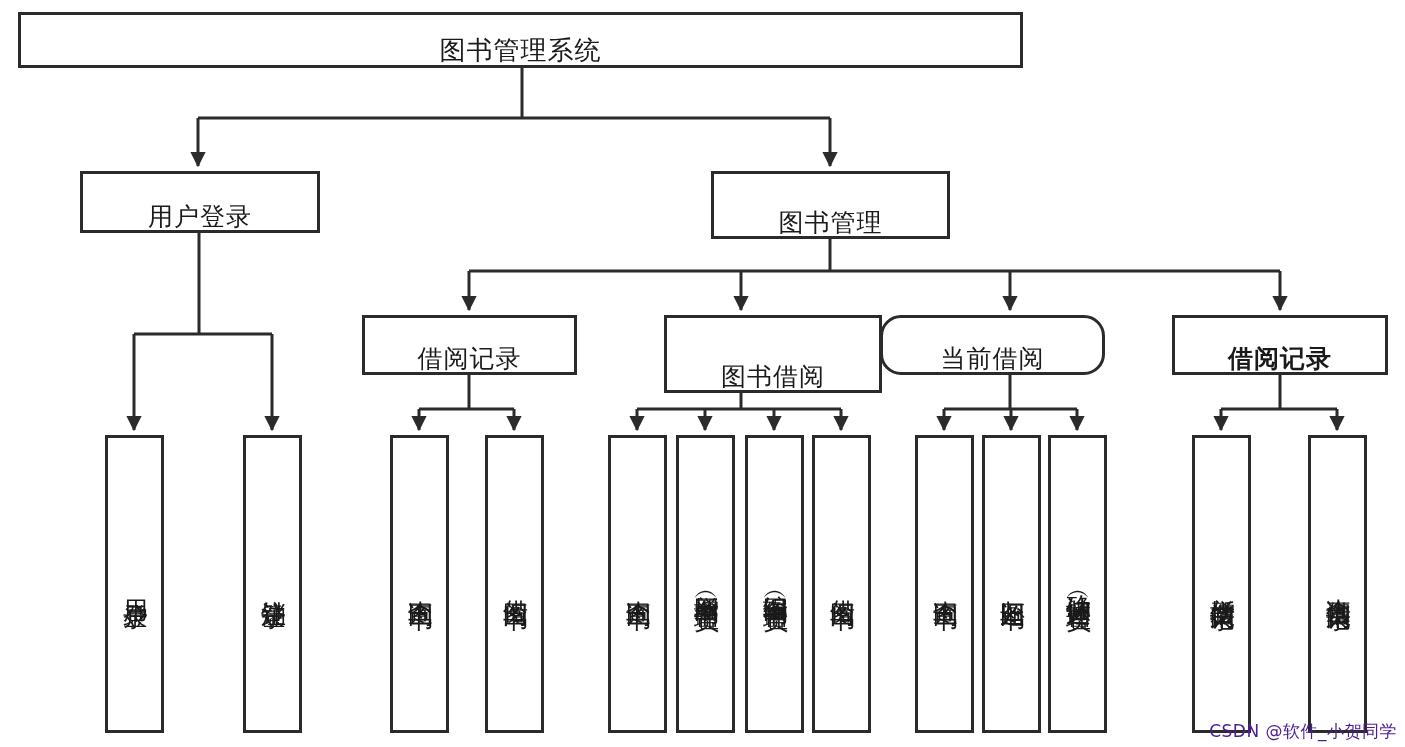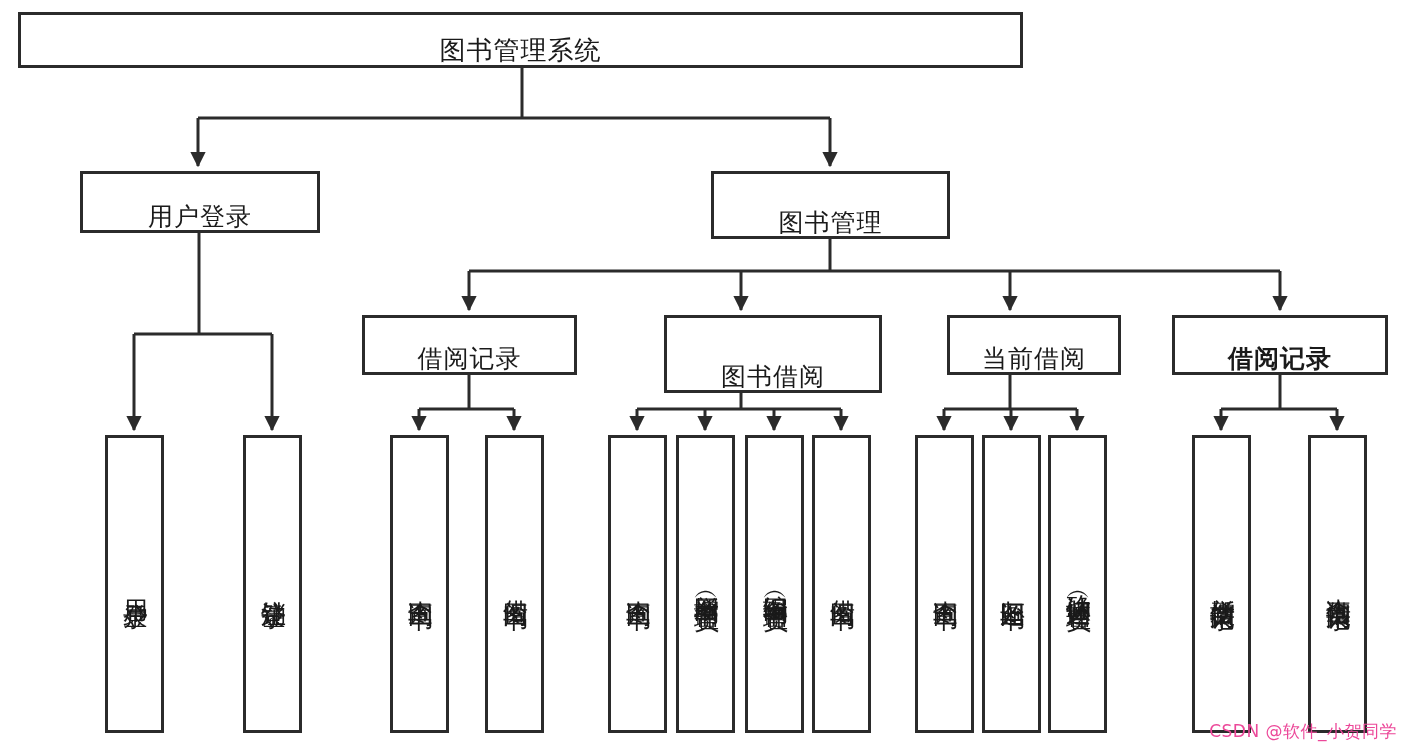--- a/index.html
+++ b/index.html
@@ -53,21 +53,21 @@
     justify-content: center;
   }
   .node-title {
     font-size: 26px;
   }
   #watermark {
     position: absolute;
     right: 8px;
     bottom: 4px;
     font-size: 17px;
-    color: #ec4899;
+    color: #4c1d95;
     white-space: nowrap;
     letter-spacing: 0.5px;
   }
 </style>
 </head>
 <body>
 
 <div id="canvas">
 
   <svg id="edges" viewBox="0 0 1405 747" xmlns="http://www.w3.org/2000/svg">
@@ -130,21 +130,21 @@
   <div class="node node-h" style="left:711px; top:171px; width:239px; height:68px;">
     <span>图书管理</span>
   </div>
 
   <div class="node node-h" style="left:362px; top:315px; width:215px; height:60px;">
     <span>借阅记录</span>
   </div>
   <div class="node node-h" style="left:664px; top:315px; width:218px; height:78px;">
     <span>图书借阅</span>
   </div>
-  <div class="node node-h" style="left:947px; top:315px; width:174px; height:60px;">
+  <div class="node node-h" style="left:880px; top:315px; width:225px; height:60px;border-radius:21px;">
     <span>当前借阅</span>
   </div>
   <div class="node node-h" style="left:1172px; top:315px; width:216px; height:60px;font-weight:bold;">
     <span>借阅记录</span>
   </div>
 
   <div class="node node-v" style="left:105px; top:435px; width:59px; height:298px;">用户登录</div>
   <div class="node node-v" style="left:243px; top:435px; width:59px; height:298px;">注销登录</div>
 
   <div class="node node-v" style="left:390px; top:435px; width:59px; height:298px;">查询图书</div>

